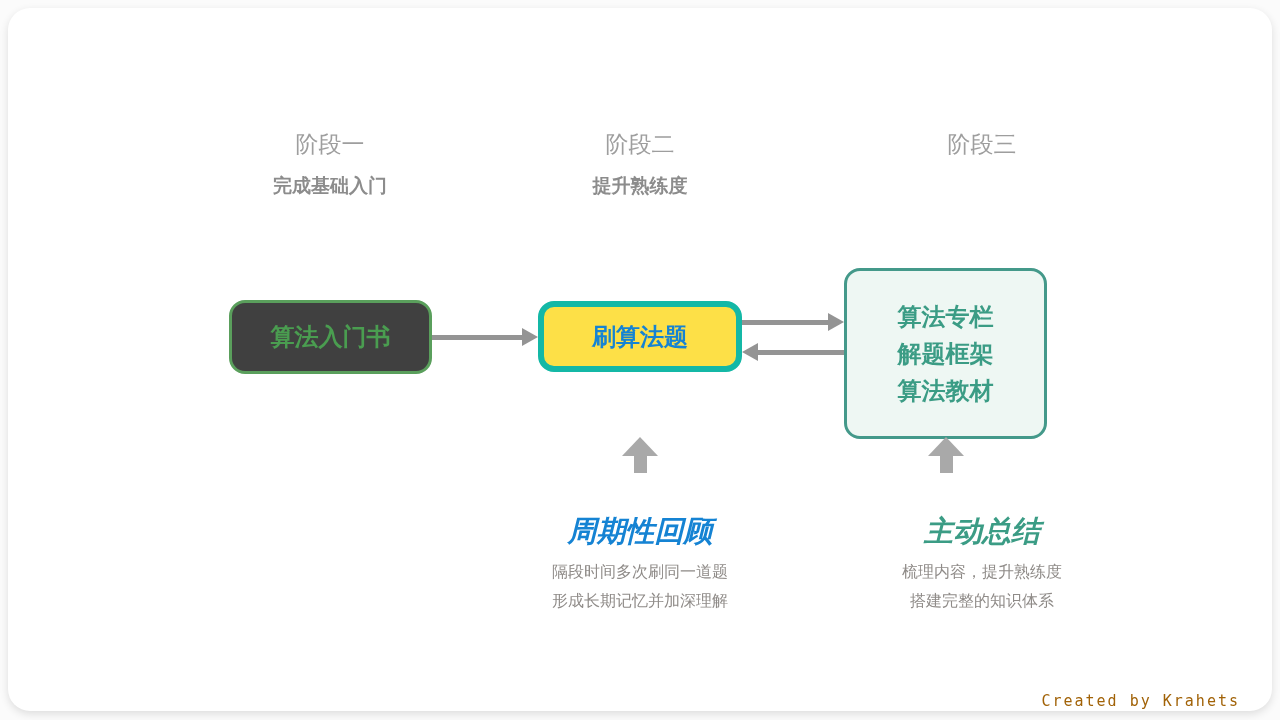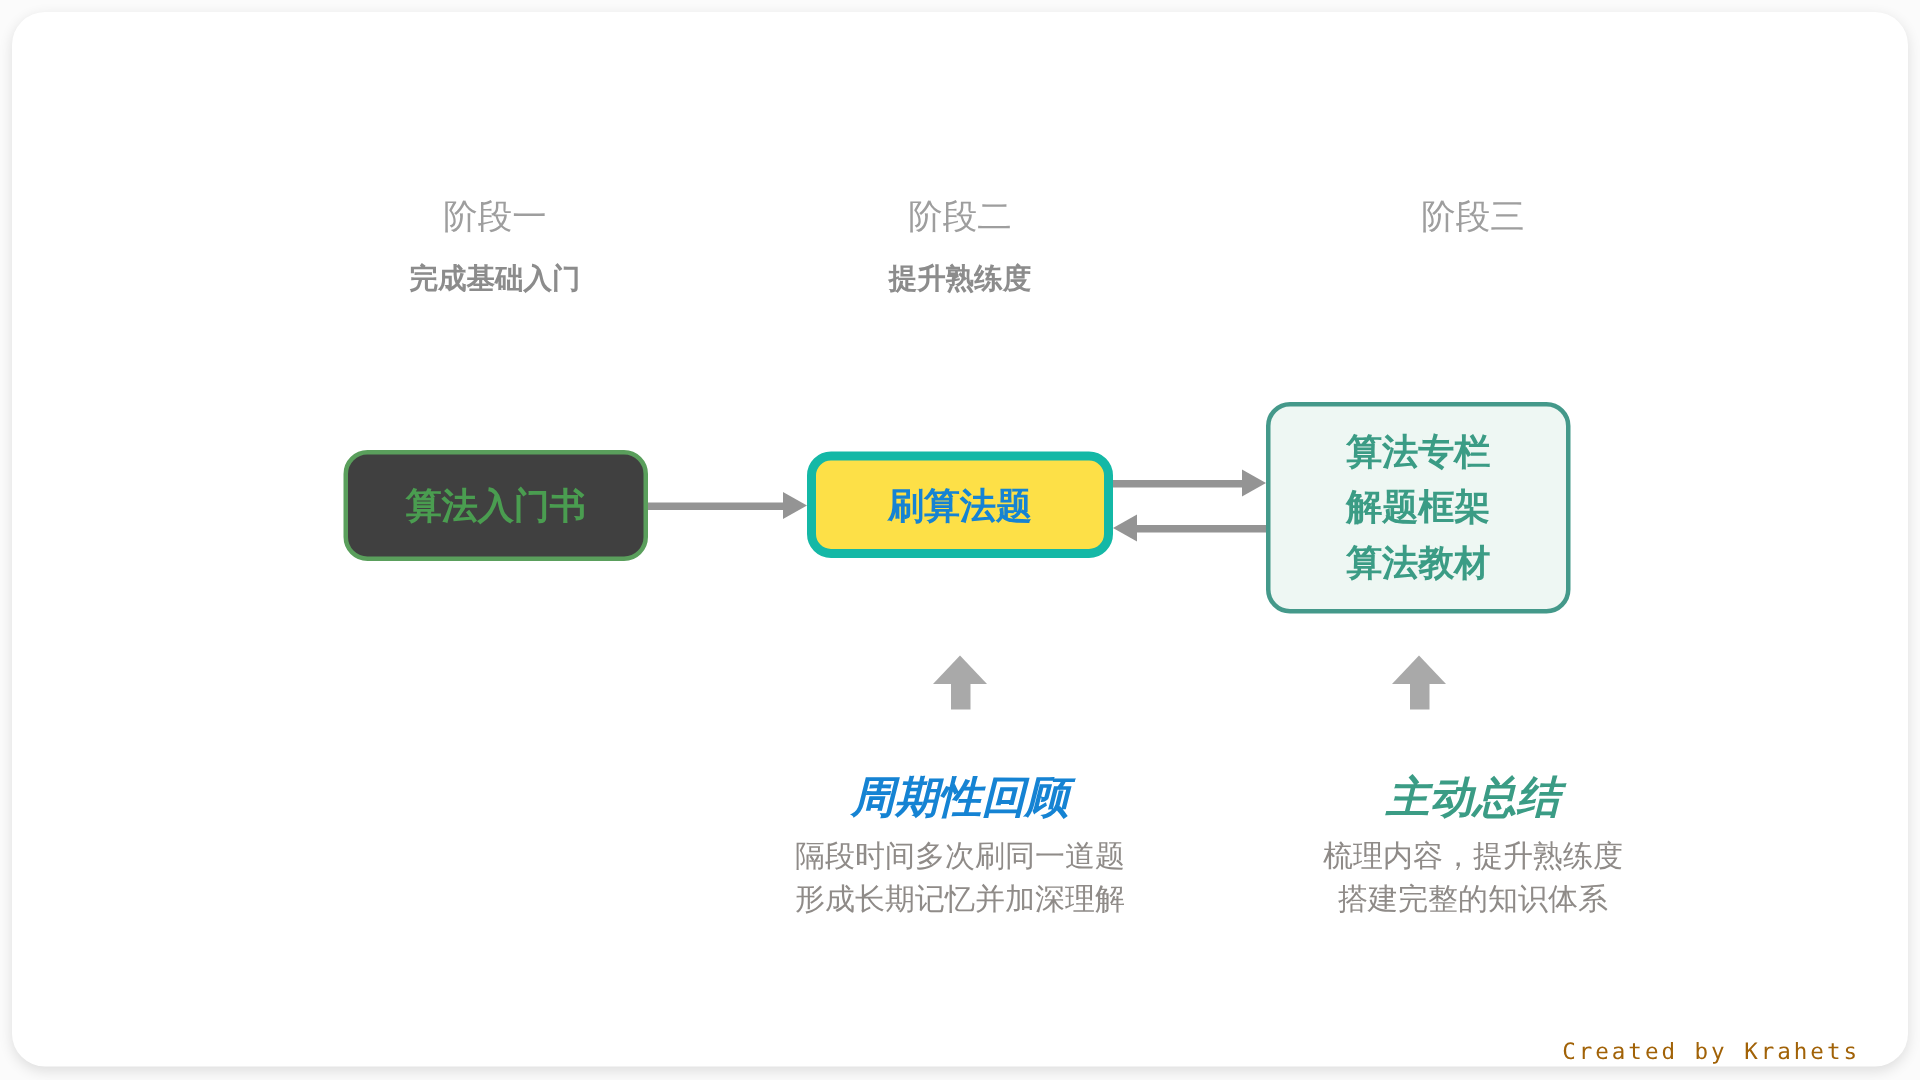--- a/index.html
+++ b/index.html
@@ -58,21 +58,21 @@
     background: #404040;
     color: #4a9d50;
   }
   .node-blue {
     left: 538px; top: 301px; width: 204px; height: 71px;
     border: 6px solid #14b8a6;
     background: #fde047;
     color: #1583d3;
   }
   .node-teal {
-    left: 844px; top: 268px; width: 203px; height: 141px;
+    left: 844px; top: 268px; width: 203px; height: 171px;
     border: 3px solid #44998a;
     background: #eef7f3;
     color: #3b9c85;
     line-height: 37px;
   }
 
   
   .h-arrow { position: absolute; height: 18px; }
   .h-arrow .line {
     position: absolute;
@@ -135,21 +135,21 @@
     font-weight: bold;
     white-space: nowrap;
     font-style: italic;
   }
   .anno-title-blue { color: #1583d3; }
   .anno-title-teal { color: #3b9c85; }
   .anno-desc {
     position: absolute;
     top: 557px;
     transform: translateX(-50%);
-    font-size: 20px;
+    font-size: 16px;
     line-height: 29px;
     color: #8f8b88;
     text-align: center;
     white-space: nowrap;
   }
 
   
   .credit {
     position: absolute;
     right: 40px;

